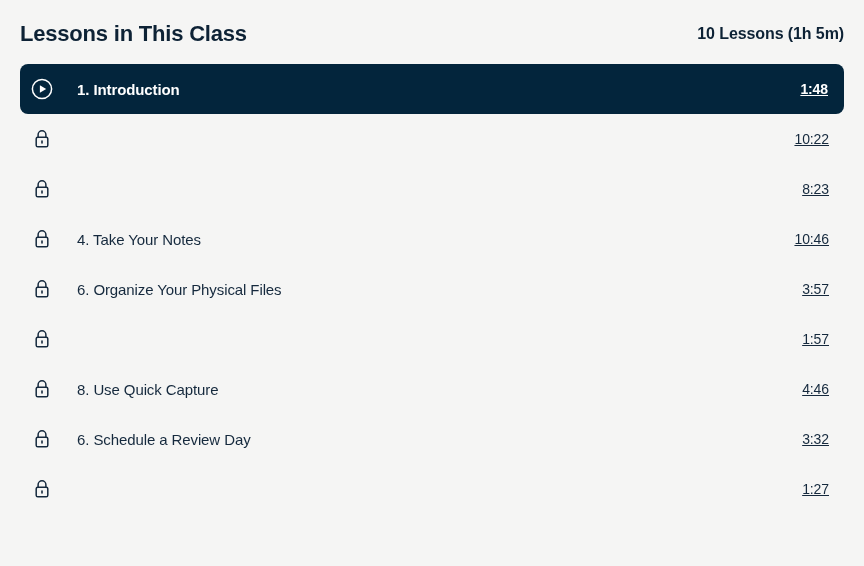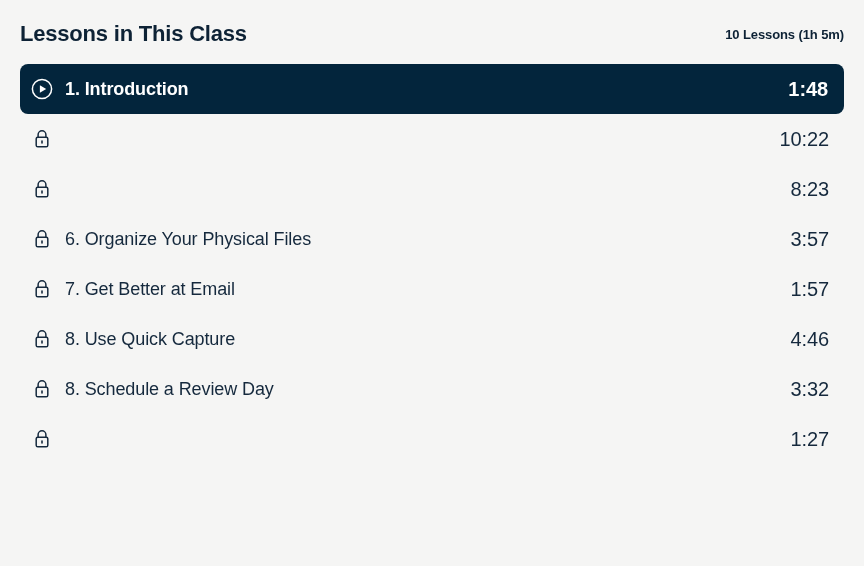--- a/index.html
+++ b/index.html
@@ -34,21 +34,21 @@
   }
   .header-title {
     font-size: 22px;
     font-weight: bold;
     color: #0d2235;
     letter-spacing: -0.2px;
     line-height: 1;
     white-space: nowrap;
   }
   .header-meta {
-    font-size: 13px;
+    font-size: 16px;
     font-weight: bold;
     color: #0d2235;
     letter-spacing: -0.1px;
     line-height: 1;
     white-space: nowrap;
   }
 
   
   .lesson-list {
     position: absolute;
@@ -73,39 +73,40 @@
     width: 42px;
     min-width: 42px;
     display: flex;
     align-items: center;
     justify-content: center;
     margin-left: 1px;
   }
   .lesson-icon svg { display: block; }
 
   .lesson-title {
-    font-size: 18px;
+    font-size: 15px;
     color: #15293d;
     letter-spacing: -0.1px;
     white-space: nowrap;
-    margin-left: 2px;
+    margin-left: 14px;
   }
   .lesson-row.active .lesson-title {
     color: #ffffff;
     font-weight: bold;
   }
 
   .lesson-spacer { flex: 1 1 auto; }
 
   .lesson-duration {
-    font-size: 20px;
+    font-size: 14px;
     color: #15293d;
     letter-spacing: -0.1px;
     white-space: nowrap;
     margin-right: 15px;
+    text-decoration: underline;
   }
   .lesson-row.active .lesson-duration {
     color: #ffffff;
     font-weight: bold;
     margin-right: 16px;
   }
 </style>
 </head>
 <body>
 
@@ -151,33 +152,44 @@
         <div class="lesson-duration">8:23</div>
       </div>
       <div class="lesson-row">
         <div class="lesson-icon">
           <svg width="20" height="22" viewBox="0 0 20 22" fill="none">
             <path d="M6.1 9.2 V6.7 a3.9 3.9 0 0 1 7.8 0 V9.2" stroke="#15293d" stroke-width="1.5" stroke-linecap="round" fill="none"></path>
             <rect x="4.2" y="9.2" width="11.6" height="9.6" rx="1.6" stroke="#15293d" stroke-width="1.5" fill="none"></rect>
             <rect x="9.2" y="12.2" width="1.6" height="3.6" rx="0.8" fill="#15293d"></rect>
           </svg>
         </div>
+        <div class="lesson-title">4. Take Your Notes</div>
+        <div class="lesson-spacer"></div>
+        <div class="lesson-duration">10:46</div>
+      </div>
+      <div class="lesson-row">
+        <div class="lesson-icon">
+          <svg width="20" height="22" viewBox="0 0 20 22" fill="none">
+            <path d="M6.1 9.2 V6.7 a3.9 3.9 0 0 1 7.8 0 V9.2" stroke="#15293d" stroke-width="1.5" stroke-linecap="round" fill="none"></path>
+            <rect x="4.2" y="9.2" width="11.6" height="9.6" rx="1.6" stroke="#15293d" stroke-width="1.5" fill="none"></rect>
+            <rect x="9.2" y="12.2" width="1.6" height="3.6" rx="0.8" fill="#15293d"></rect>
+          </svg>
+        </div>
         <div class="lesson-title">6. Organize Your Physical Files</div>
         <div class="lesson-spacer"></div>
         <div class="lesson-duration">3:57</div>
       </div>
       <div class="lesson-row">
         <div class="lesson-icon">
           <svg width="20" height="22" viewBox="0 0 20 22" fill="none">
             <path d="M6.1 9.2 V6.7 a3.9 3.9 0 0 1 7.8 0 V9.2" stroke="#15293d" stroke-width="1.5" stroke-linecap="round" fill="none"></path>
             <rect x="4.2" y="9.2" width="11.6" height="9.6" rx="1.6" stroke="#15293d" stroke-width="1.5" fill="none"></rect>
             <rect x="9.2" y="12.2" width="1.6" height="3.6" rx="0.8" fill="#15293d"></rect>
           </svg>
         </div>
-        <div class="lesson-title">7. Get Better at Email</div>
         <div class="lesson-spacer"></div>
         <div class="lesson-duration">1:57</div>
       </div>
       <div class="lesson-row">
         <div class="lesson-icon">
           <svg width="20" height="22" viewBox="0 0 20 22" fill="none">
             <path d="M6.1 9.2 V6.7 a3.9 3.9 0 0 1 7.8 0 V9.2" stroke="#15293d" stroke-width="1.5" stroke-linecap="round" fill="none"></path>
             <rect x="4.2" y="9.2" width="11.6" height="9.6" rx="1.6" stroke="#15293d" stroke-width="1.5" fill="none"></rect>
             <rect x="9.2" y="12.2" width="1.6" height="3.6" rx="0.8" fill="#15293d"></rect>
           </svg>
@@ -187,21 +199,21 @@
         <div class="lesson-duration">4:46</div>
       </div>
       <div class="lesson-row">
         <div class="lesson-icon">
           <svg width="20" height="22" viewBox="0 0 20 22" fill="none">
             <path d="M6.1 9.2 V6.7 a3.9 3.9 0 0 1 7.8 0 V9.2" stroke="#15293d" stroke-width="1.5" stroke-linecap="round" fill="none"></path>
             <rect x="4.2" y="9.2" width="11.6" height="9.6" rx="1.6" stroke="#15293d" stroke-width="1.5" fill="none"></rect>
             <rect x="9.2" y="12.2" width="1.6" height="3.6" rx="0.8" fill="#15293d"></rect>
           </svg>
         </div>
-        <div class="lesson-title">8. Schedule a Review Day</div>
+        <div class="lesson-title">6. Schedule a Review Day</div>
         <div class="lesson-spacer"></div>
         <div class="lesson-duration">3:32</div>
       </div>
       <div class="lesson-row">
         <div class="lesson-icon">
           <svg width="20" height="22" viewBox="0 0 20 22" fill="none">
             <path d="M6.1 9.2 V6.7 a3.9 3.9 0 0 1 7.8 0 V9.2" stroke="#15293d" stroke-width="1.5" stroke-linecap="round" fill="none"></path>
             <rect x="4.2" y="9.2" width="11.6" height="9.6" rx="1.6" stroke="#15293d" stroke-width="1.5" fill="none"></rect>
             <rect x="9.2" y="12.2" width="1.6" height="3.6" rx="0.8" fill="#15293d"></rect>
           </svg>

